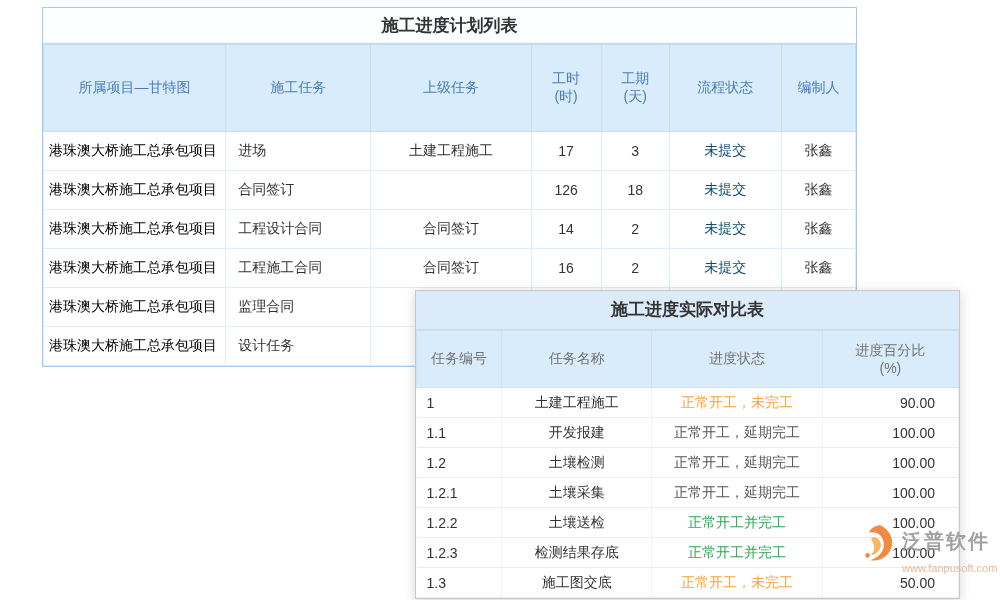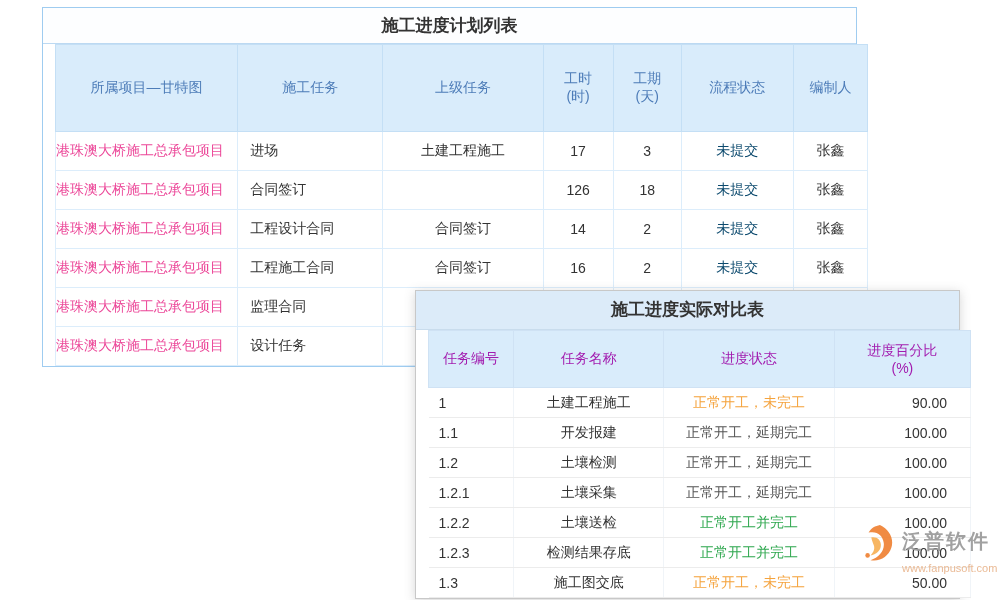--- a/index.html
+++ b/index.html
@@ -7,39 +7,39 @@
        font-family:"Liberation Sans","DejaVu Sans",sans-serif;color:#333;}
 
   .canvas{position:relative;width:1000px;height:560px;background:#fff;}
 
   
   .plan-wrap{position:absolute;left:42px;top:7px;width:813px;background:#fff;
              border:1px solid #9fccf0;z-index:10;}
   .plan-title{height:35px;line-height:35px;text-align:center;font-size:17px;
               font-weight:bold;color:#333;background:#fdfeff;
               border-bottom:1px solid #bcd9f2;}
-  table{border-collapse:collapse;table-layout:fixed;width:100%;margin-left:12px;}
+  table{border-collapse:collapse;table-layout:fixed;width:100%;}
   .plan th{height:86px;background:#d9ecfb;color:#4d7cb8;font-weight:normal;
            font-size:14px;text-align:center;white-space:pre-line;
            border:1px solid #c4dff5;padding:0 2px;}
   .plan td{height:38px;font-size:14px;color:#333;text-align:center;
            border:1px solid #dcedfb;background:#fff;overflow:hidden;
            white-space:nowrap;padding:0 2px;}
-  .plan td.link{color:#ec4899;text-align:left;padding-left:0;cursor:pointer;}
+  .plan td.link{color:#000000;text-align:left;padding-left:5px;cursor:pointer;}
   .plan td.task{text-align:left;padding-left:12px;}
   .plan td.status{color:#0c4a6e;cursor:pointer;}
 
   
   .cmp-wrap{position:absolute;left:415px;top:290px;width:543px;background:#fff;
             border:1px solid #c8c8c8;z-index:20;
             box-shadow:0 2px 10px rgba(90,90,90,.25);}
   .cmp-title{height:38px;line-height:38px;text-align:center;font-size:17px;
              font-weight:bold;color:#333;background:#dcebf9;
              border-bottom:1px solid #c9dced;}
-  .cmp th{height:56px;background:#d9ecfb;color:#a21caf;font-weight:normal;
+  .cmp th{height:56px;background:#d9ecfb;color:#737373;font-weight:normal;
           font-size:14px;text-align:center;white-space:pre-line;
           border:1px solid #cfe2f4;padding:0 2px;}
   .cmp td{height:29px;font-size:14px;color:#333;text-align:center;
           border-bottom:1px solid #ececec;border-right:1px solid #f0f4f8;
           background:#fff;overflow:hidden;white-space:nowrap;padding:0 2px;}
   .cmp td.id{text-align:left;padding-left:10px;}
   .cmp td.pct{text-align:right;padding-right:23px;}
 
   
   .watermark{position:absolute;left:860px;top:524px;z-index:30;display:flex;

